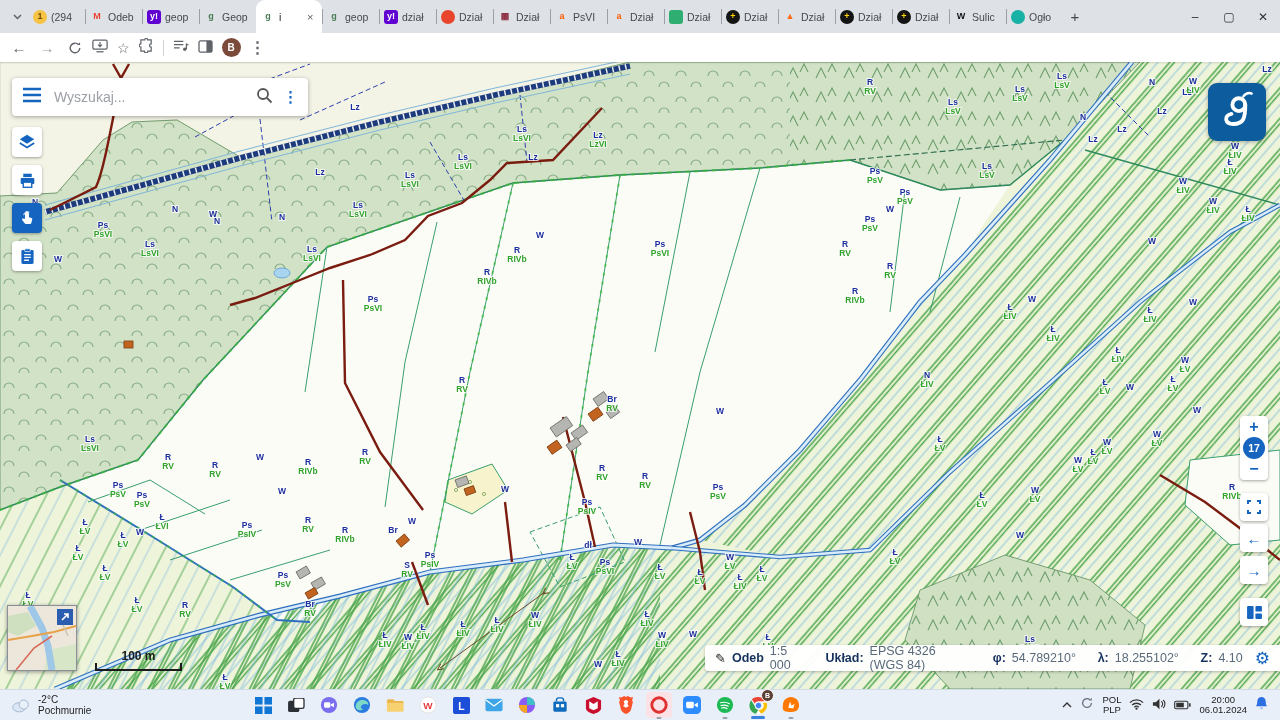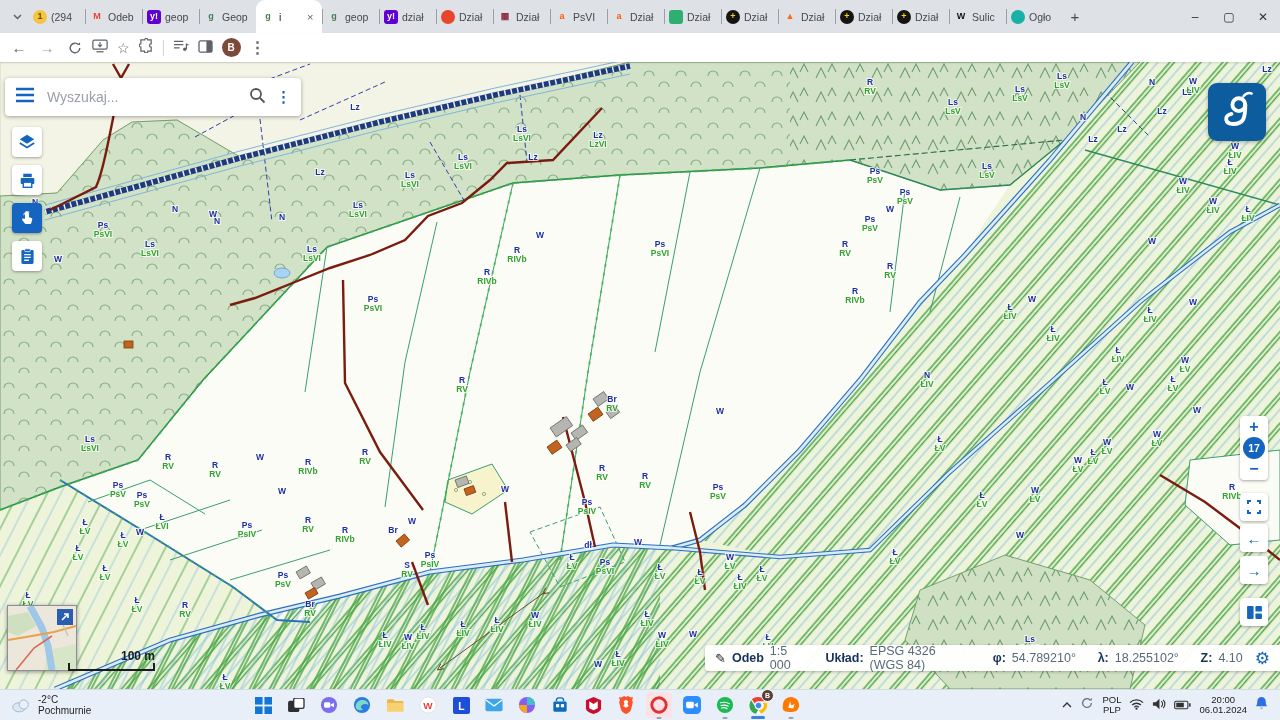--- a/index.html
+++ b/index.html
@@ -26,21 +26,21 @@
   .urlpill{flex:1;height:22px;background:#f1f3f4;border-radius:11px;display:flex;align-items:center;padding:0 10px;gap:7px;min-width:0;}
   .urlpill .url{font-size:11.5px;color:#202124;white-space:nowrap;overflow:hidden;}
   .tbicons{display:flex;align-items:center;gap:9px;}
   .avatar{width:19px;height:19px;border-radius:50%;background:#7c4a3a;color:#fff;font-size:10px;font-weight:bold;
           display:flex;align-items:center;justify-content:center;}
   .vsep{width:1px;height:16px;background:#d0d3d8;}
   
   .maparea{position:relative;width:1280px;height:627px;flex:0 0 627px;overflow:hidden;background:#eef4da;}
   .maparea > svg.base{position:absolute;left:0;top:0;}
   .ovl{position:absolute;z-index:5;}
-  .searchcard{left:5px;top:16px;width:296px;height:38px;background:#fff;border-radius:4px;
+  .searchcard{left:12px;top:16px;width:296px;height:38px;background:#fff;border-radius:4px;
       box-shadow:0 1px 4px rgba(0,0,0,.35);display:flex;align-items:center;padding:0 10px;gap:10px;box-sizing:border-box;}
   .searchcard input{border:none;outline:none;flex:1;font-size:14px;color:#333;font-family:"Liberation Sans",sans-serif;background:transparent;min-width:0;}
   .searchcard input::placeholder{color:#9aa0a6;}
   .toolbtn{left:12px;width:30px;height:30px;background:#fff;border-radius:4px;box-shadow:0 1px 3px rgba(0,0,0,.35);
       display:flex;align-items:center;justify-content:center;}
   .toolbtn.act{background:#1565c0;}
   .logo{left:1208px;top:21px;width:58px;height:58px;background:#0d5c9e;border-radius:9px;box-shadow:0 1px 4px rgba(0,0,0,.3);
       display:flex;align-items:center;justify-content:center;}
   .zoompanel{left:1240px;top:354px;width:28px;background:#fff;border-radius:4px;box-shadow:0 1px 3px rgba(0,0,0,.35);
       display:flex;flex-direction:column;align-items:center;padding:4px 0;gap:3px;}
@@ -48,21 +48,21 @@
   .zlevel{width:22px;height:22px;border-radius:50%;background:#1565c0;color:#fff;font-size:10.5px;font-weight:bold;
       display:flex;align-items:center;justify-content:center;}
   .sqbtn{left:1240px;width:28px;height:28px;background:#fff;border-radius:4px;box-shadow:0 1px 3px rgba(0,0,0,.35);
       display:flex;align-items:center;justify-content:center;color:#1565c0;font-size:15px;font-weight:bold;}
   .statusbar{left:705px;top:583px;right:0;height:26px;background:rgba(255,255,255,.97);border-radius:4px 0 0 4px;
       display:flex;align-items:center;padding:0 10px;gap:6px;font-size:12.5px;color:#5a6a7a;box-shadow:0 1px 3px rgba(0,0,0,.25);}
   .statusbar b{color:#16325c;font-weight:bold;}
   .statusbar .gap{width:12px;}
   .minimap{left:7px;top:543px;width:68px;height:64px;border:1px solid #8a8f99;box-shadow:0 1px 4px rgba(0,0,0,.4);background:#ece7da;overflow:hidden;}
   .expand{position:absolute;right:3px;top:3px;width:16px;height:16px;background:#2a5db0;display:flex;align-items:center;justify-content:center;}
-  .scalebar{left:68px;top:588px;width:87px;text-align:right;}
+  .scalebar{left:95px;top:588px;width:87px;text-align:center;}
   .scalebar .txt{font-size:12px;font-weight:bold;color:#1b1b1b;line-height:12px;}
   .scalebar .bar{height:6px;border-left:2px solid #1b1b1b;border-right:2px solid #1b1b1b;border-bottom:2px solid #1b1b1b;margin-top:1px;}
   
   .taskbar{height:31px;background:#e9eff8;border-top:1px solid #d3dbe6;display:flex;align-items:center;flex:0 0 30px;position:relative;}
   .weather{display:flex;align-items:center;gap:6px;padding-left:10px;width:240px;}
   .weather .t{font-size:10px;color:#222;line-height:11px;}
   .tapps{display:flex;align-items:center;gap:7px;}
   .tapp{width:26px;height:26px;border-radius:4px;display:flex;align-items:center;justify-content:center;position:relative;}
   .tapp.hl{background:#fbe2e6;}
   .tapp .dot{position:absolute;bottom:-1px;left:50%;transform:translateX(-50%);width:5px;height:2.5px;border-radius:2px;background:#9aa3ad;}

